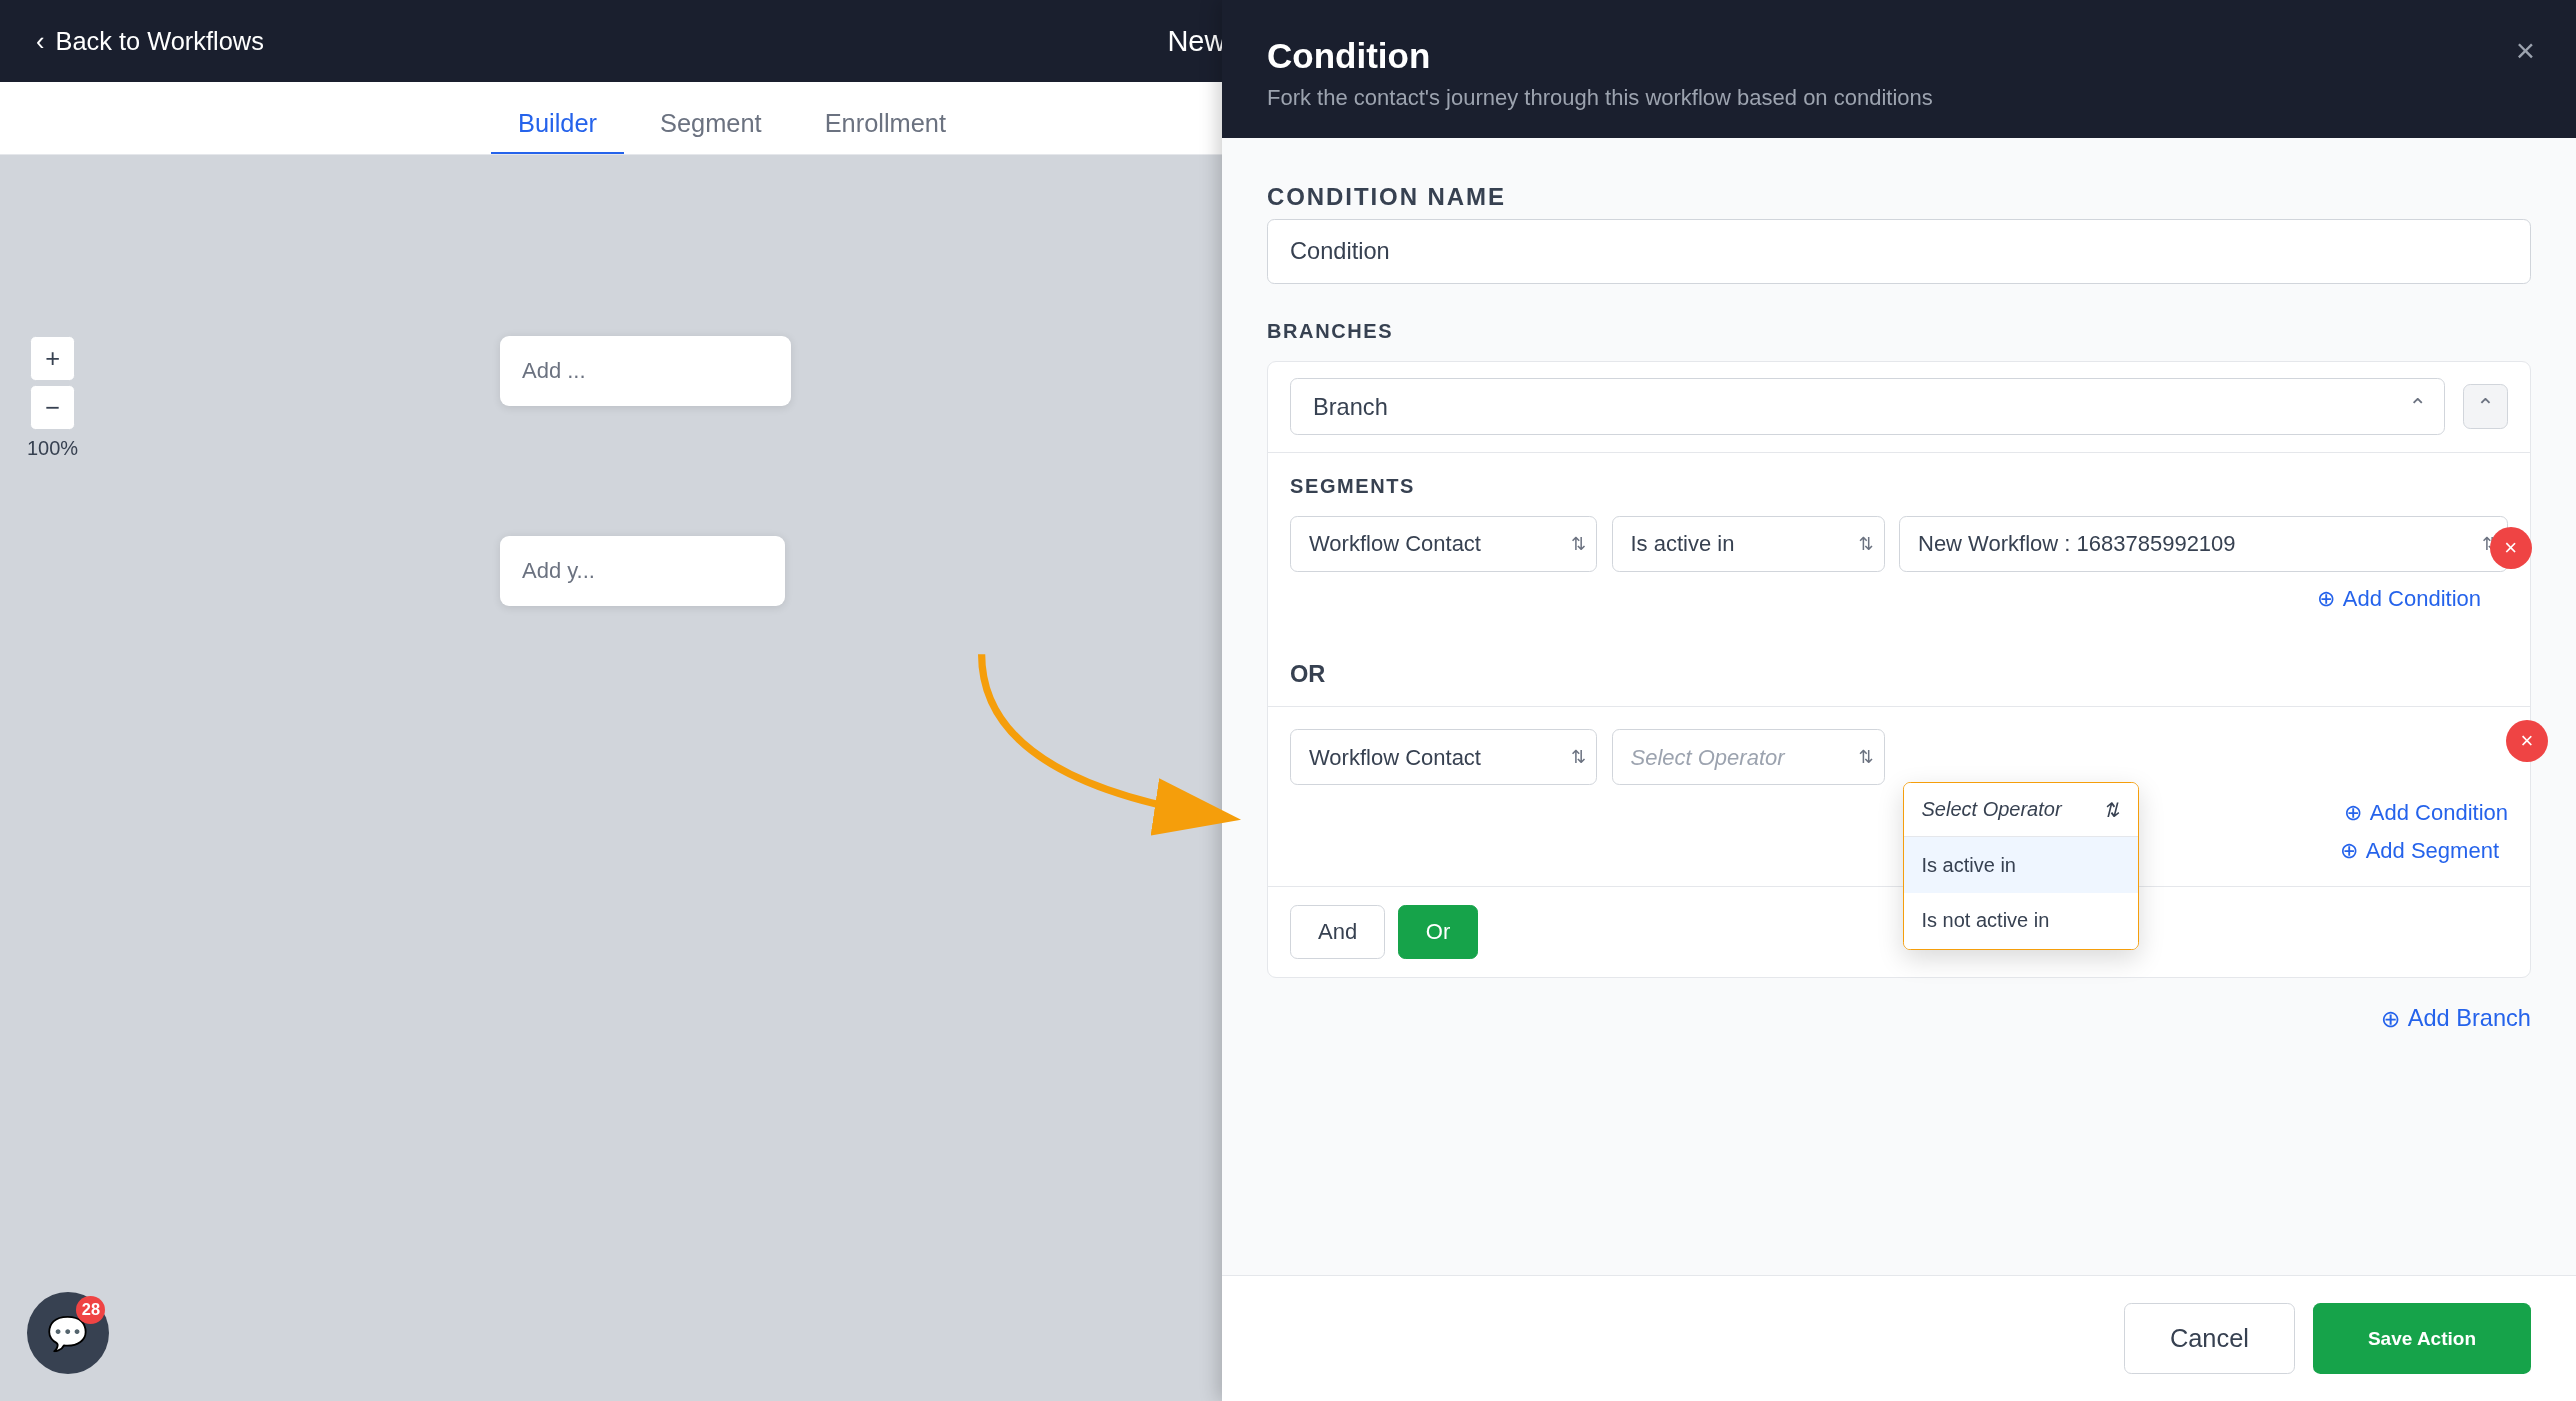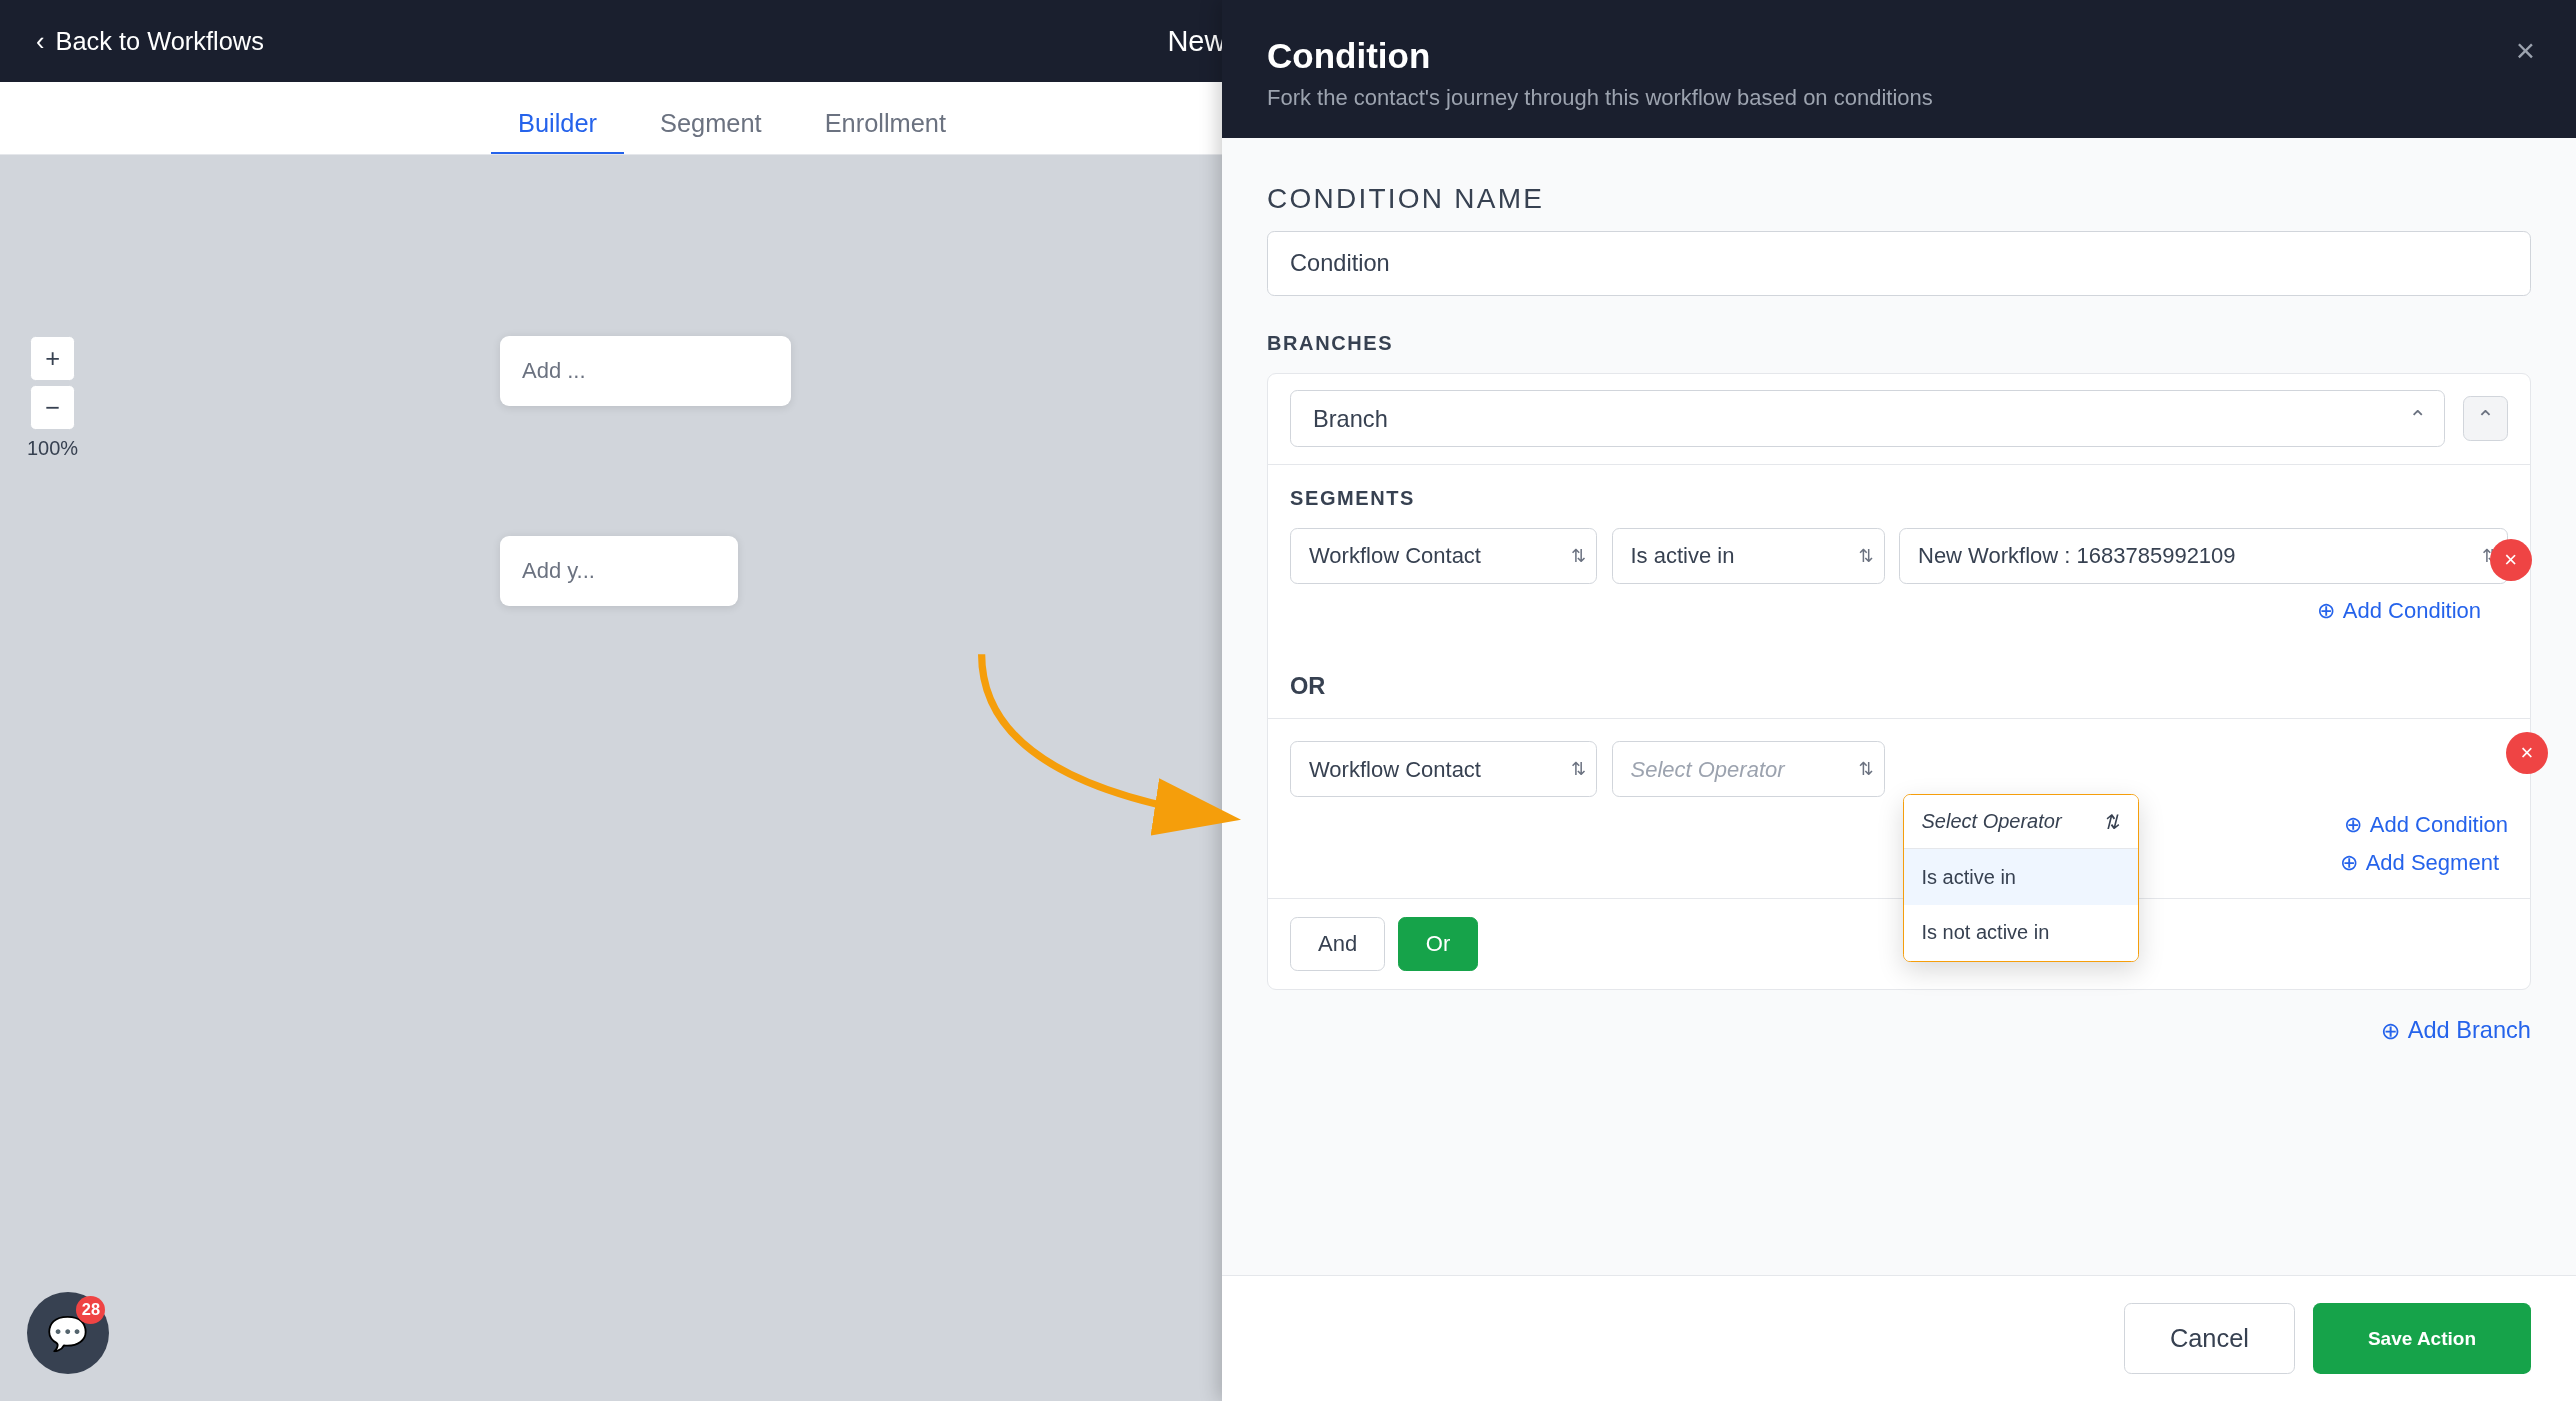--- a/index.html
+++ b/index.html
@@ -145,26 +145,26 @@
 
     
     .modal-body {
       flex: 1;
       overflow-y: auto;
       padding: 45px;
       background: #f9fafb;
     }
 
     .section-label {
-      font-size: 28px;
-      font-weight: 400;
+      font-size: 24px;
+      font-weight: 700;
       color: #374151;
       letter-spacing: 0.08em;
       text-transform: uppercase;
-      margin-bottom: 16px;
+      margin-bottom: 8px;
     }
 
     .condition-name-input {
       width: 100%;
       padding: 18px 22px;
       font-size: 23.6px;
       border: 0.9px solid #d1d5db;
       border-radius: 7.3px;
       background: #fff;
       color: #374151;
@@ -490,21 +490,21 @@
       width: 291px;
       background: #fff;
       border-radius: 9px;
       padding: 22px;
       box-shadow: 0 1.8px 9px rgba(0,0,0,0.1);
     }
     .canvas-card-add {
       position: absolute;
       top: 273px;
       left: 500px;
-      width: 238px;
+      width: 285px;
       background: #fff;
       border-radius: 9px;
       padding: 22px;
       box-shadow: 0 1.8px 9px rgba(0,0,0,0.1);
       font-size: 22px;
       color: #6b7280;
     }
 
     
     .yellow-arrow-svg {

